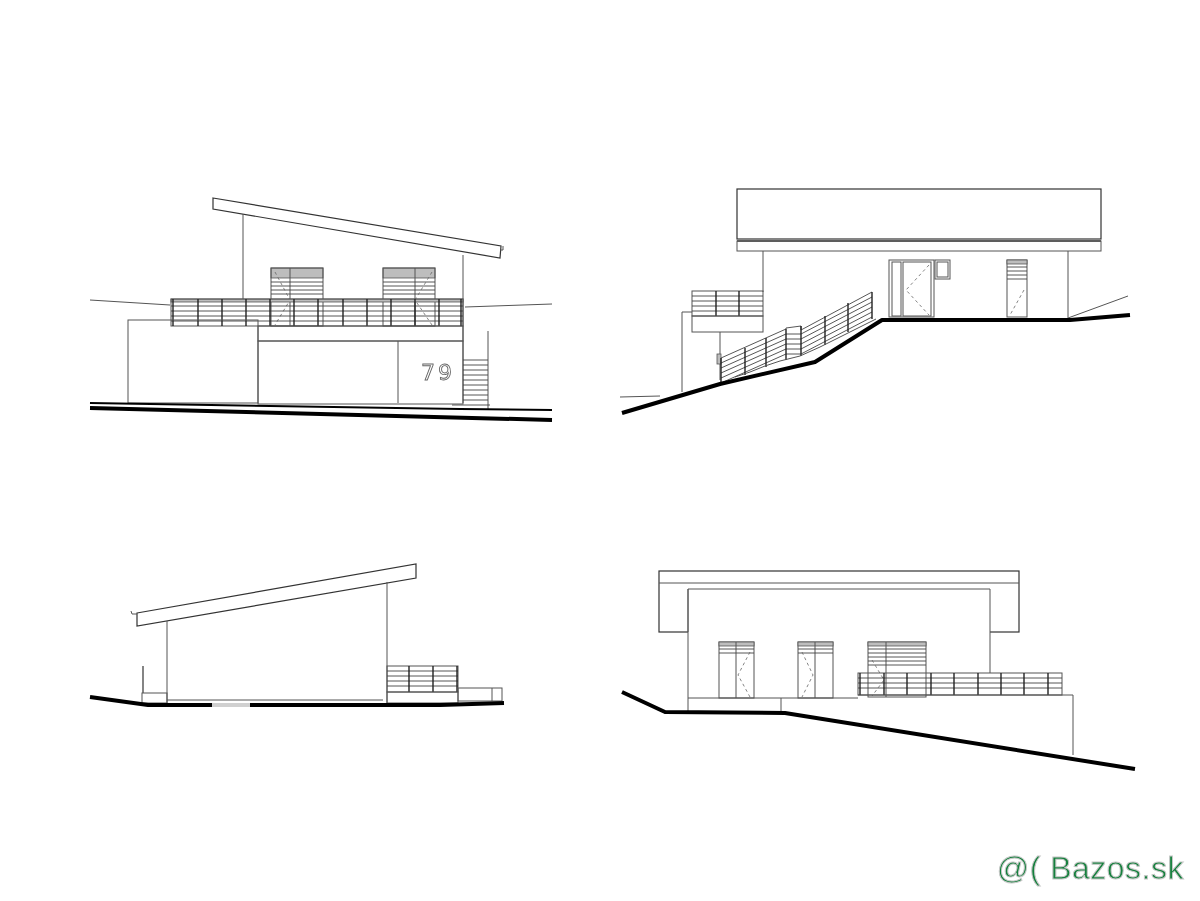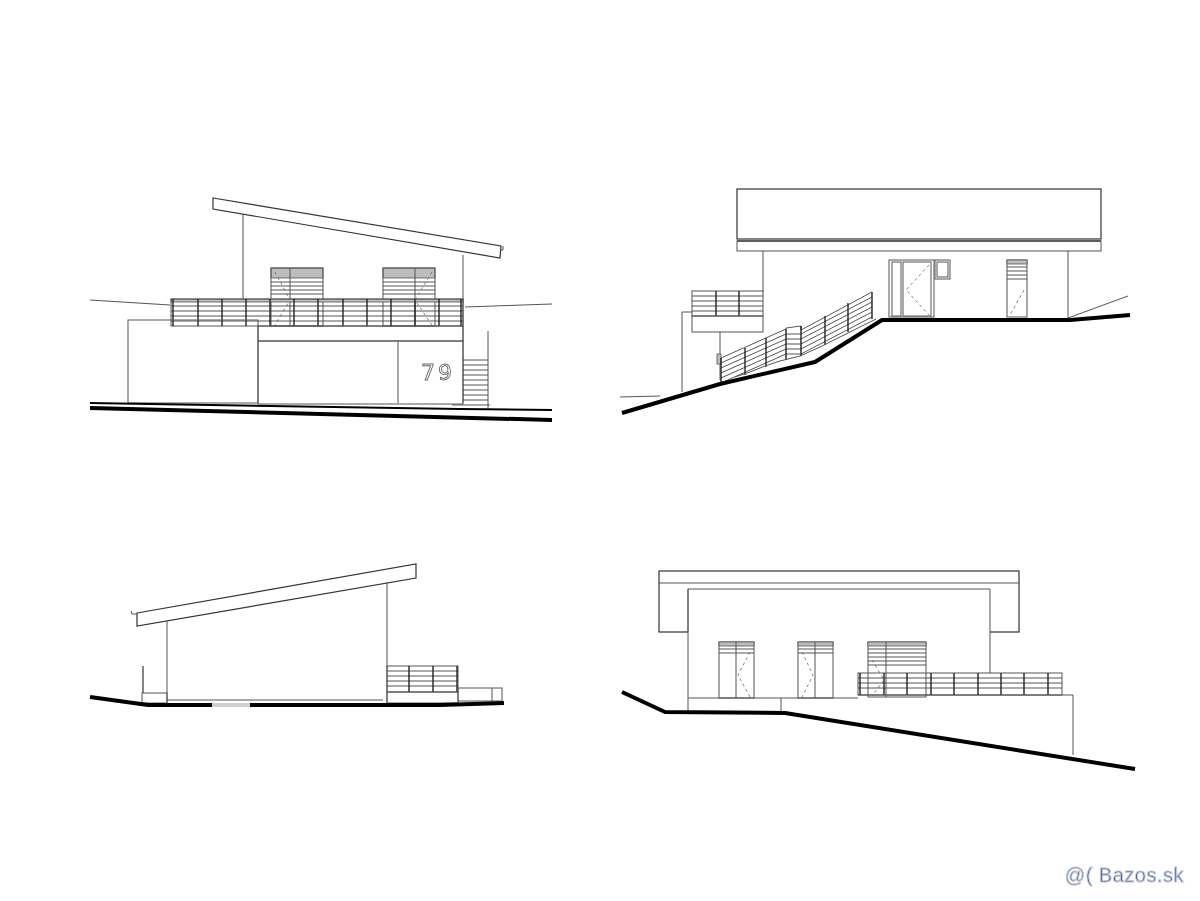--- a/index.html
+++ b/index.html
@@ -8,22 +8,22 @@
     .thin { stroke: #555; stroke-width: 1; fill: none; }
     .mid { stroke: #333; stroke-width: 1.2; fill: none; }
     .ground { stroke: #000; stroke-width: 4; fill: none; stroke-linejoin: round; }
     .rail { stroke: #444; stroke-width: 0.9; fill: none; }
     .post { stroke: #222; stroke-width: 1.4; }
     .shade { fill: #bdbdbd; stroke: #555; stroke-width: 0.8; }
     .dash { stroke: #666; stroke-width: 0.8; stroke-dasharray: 3 3; fill: none; }
     .housenum { font-family: "DejaVu Sans", sans-serif; font-size: 22px; fill: #fff; stroke: #666; stroke-width: 0.9; letter-spacing: 3px; }
     .watermark {
       position: absolute; right: 16px; bottom: 14px;
-      font-family: "Liberation Sans", sans-serif; font-size: 20px;
-      color: #1d4ed8; -webkit-text-stroke: 1px #c8c8c8; letter-spacing: 0.5px;
+      font-family: "Liberation Sans", sans-serif; font-size: 32px;
+      color: #15803d; -webkit-text-stroke: 1px #c8c8c8; letter-spacing: 0.5px;
     }
   </style>
 </head>
 <body>
 
 <svg class="sheet" viewBox="0 0 1200 901" xmlns="http://www.w3.org/2000/svg">
 
   <g>
 
     <path class="thin" d="M90 300 L170 305"></path>

